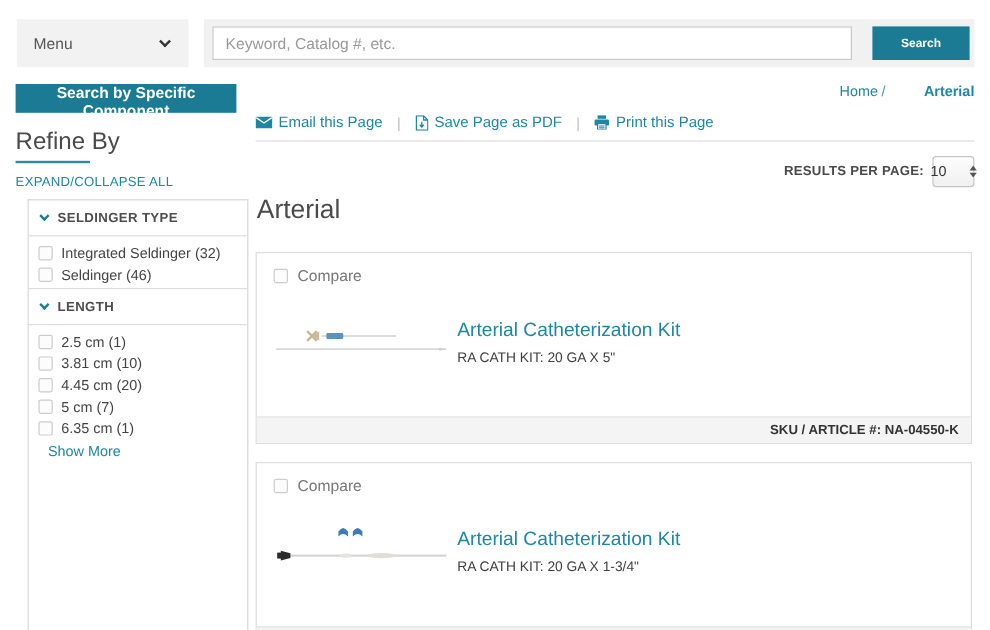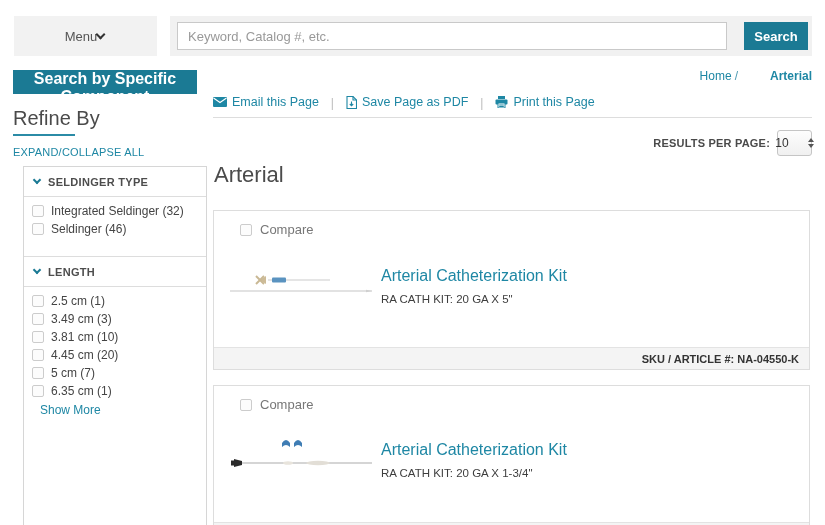--- a/index.html
+++ b/index.html
@@ -2,55 +2,55 @@
 <html><head>
 <meta charset="utf-8">
 <style>
   * { margin:0; padding:0; box-sizing:border-box; }
   html,body { background:#fff; }
   body { font-family:"Liberation Sans", sans-serif; }
   #app { position:relative; width:825px; height:525px; background:#fff; overflow:hidden; }
 
   
   .menu-box { position:absolute; left:14px; top:16px; width:143px; height:40px;
-    background:#f2f2f2; display:flex; align-items:center; justify-content:center;
+    background:#f2f2f2; display:flex; align-items:center; justify-content:space-between;
     padding:0 16px 0 14px; cursor:pointer; }
   .menu-label { font-size:13px; color:#555; }
   .chev { display:inline-block; width:7px; height:7px; border-right:2px solid #333;
     border-bottom:2px solid #333; transform:rotate(45deg); margin-top:-4px; }
   .search-wrap { position:absolute; left:170px; top:16px; width:642px; height:40px;
     background:#f1f1f1; display:flex; align-items:center; padding:0 4px 0 7px; gap:17px; }
   .search-input { flex:1; height:28px; border:1px solid #c9c9c9; background:#fff;
     padding:0 10px; font-size:13px; color:#444; font-family:"Liberation Sans", sans-serif; }
   .search-input::placeholder { color:#999; }
-  .search-btn { width:64px; height:28px; background:#1b7a94; border:none; color:#fff;
-    font-size:13px; font-weight:bold; cursor:pointer; font-family:"Liberation Sans", sans-serif; }
+  .search-btn { width:81px; height:28px; background:#1b7a94; border:none; color:#fff;
+    font-size:10px; font-weight:bold; cursor:pointer; font-family:"Liberation Sans", sans-serif; }
 
   
   .breadcrumb { position:absolute; top:69px; right:13px; font-size:12px; color:#1e87a4; }
   .breadcrumb a { color:#1e87a4; text-decoration:none; cursor:pointer;padding-left:29px; }
   .breadcrumb .sep { color:#4d9ab1; margin:0 3px; }
   .breadcrumb .current { font-weight:bold; }
 
   
   .component-btn { position:absolute; left:13px; top:70px; width:184px; height:24px;
-    background:#1b7a94; border:none; color:#fff; font-size:16px; font-weight:bold;
+    background:#1b7a94; border:none; color:#fff; font-size:13px; font-weight:bold;
     cursor:pointer; font-family:"Liberation Sans", sans-serif; }
   .refine-title { position:absolute; left:13px; top:107px; font-size:20px; color:#4a4a4a; }
   .refine-underline { position:absolute; left:13px; top:134px; width:62px; height:2px; background:#2b8ba6; }
   .expand-link { position:absolute; left:13px; top:146px; font-size:11px; color:#1e87a4;
     text-decoration:none; cursor:pointer; letter-spacing:.2px; }
   .filter-box { position:absolute; left:23px; top:166px; width:184px; height:360px;
     border:1px solid #d6d6d6; border-bottom:none; background:#fff; }
   .f-head { display:flex; align-items:center; gap:8px; padding:8px 10px; height:30px;
     border-bottom:1px solid #ddd; cursor:pointer; }
   .f-head span.t { font-size:11px; font-weight:bold; color:#4d4d4d; letter-spacing:.3px; }
   .chev-teal { display:inline-block; width:6px; height:6px; border-right:2px solid #1b7a94;
     border-bottom:2px solid #1b7a94; transform:rotate(45deg); margin-top:-3px; }
-  .f-opts { padding:5px 10px 18px 8px; border-bottom:1px solid #ddd; }
+  .f-opts { padding:5px 10px 2px 8px; border-bottom:1px solid #ddd; }
   .f-opt { display:flex; align-items:center; gap:7px; height:18px; cursor:pointer; }
   .cb { width:12px; height:12px; border:1px solid #ccc; border-radius:2px; background:#fcfcfc; flex:0 0 auto; }
   .f-opt .lbl { font-size:12px; color:#444; }
   .show-more { display:block; margin:3px 0 0 8px; font-size:12px; color:#1e87a4;
     text-decoration:none; cursor:pointer; }
 
   
   .actions-bar { position:absolute; left:213px; top:95px; width:599px; height:23px;
     border-bottom:1px solid #ddd; display:flex; align-items:flex-start; gap:12px; }
   .action-link { display:flex; align-items:center; gap:5px; font-size:12.5px; color:#1e87a4;
@@ -62,21 +62,21 @@
     background:linear-gradient(#fdfdfd,#f0f0f0); display:flex; align-items:center;
     justify-content:center; gap:19px; font-size:12px; color:#333; cursor:pointer; }
   .stepper { display:flex; flex-direction:column; gap:2px; }
   .tri-up { width:0; height:0; border-left:3px solid transparent; border-right:3px solid transparent; border-bottom:4px solid #555; }
   .tri-dn { width:0; height:0; border-left:3px solid transparent; border-right:3px solid transparent; border-top:4px solid #555; }
   .page-title { position:absolute; left:214px; top:162px; font-size:22px; color:#4b4b4b; font-weight:400; }
 
   .card { position:absolute; left:213px; width:597px; height:160px; border:1px solid #ddd; background:#fff; }
   .card1 { top:210px; }
   .card2 { top:385px; height:163px; }
-  .compare-row { position:absolute; left:14px; top:11px; display:flex; align-items:center; gap:8px; cursor:pointer;margin-left:12px; }
+  .compare-row { position:absolute; left:14px; top:11px; display:flex; align-items:center; gap:8px; cursor:pointer; }
   .compare-row .lbl { font-size:13px; color:#777; }
   .prod-img { position:absolute; left:12px; top:40px; }
   .prod-title { position:absolute; left:167px; top:56px; font-size:16px; color:#1e87a4;
     text-decoration:none; cursor:pointer; }
   .card2 .prod-title { top:55px; }
   .prod-sub { position:absolute; left:167px; top:82px; font-size:11.5px; color:#3e3e3e; }
   .card2 .prod-sub { top:81px; }
   .sku-bar { position:absolute; left:0; bottom:0; width:100%; height:22px; background:#f4f4f4;
     border-top:1px solid #e3e3e3; display:flex; align-items:center; justify-content:flex-end;
     padding-right:10px; }
@@ -130,24 +130,20 @@
       <span class="chev-teal"></span>
       <span class="t">LENGTH</span>
     </div>
     <div class="f-opts" style="border-bottom:none">
       <div class="f-opt">
         <span class="cb"></span>
         <span class="lbl">2.5 cm (1)</span>
       </div>
       <div class="f-opt">
         <span class="cb"></span>
-        <span class="lbl">3.49 cm (3)</span>
-      </div>
-      <div class="f-opt">
-        <span class="cb"></span>
         <span class="lbl">3.81 cm (10)</span>
       </div>
       <div class="f-opt">
         <span class="cb"></span>
         <span class="lbl">4.45 cm (20)</span>
       </div>
       <div class="f-opt">
         <span class="cb"></span>
         <span class="lbl">5 cm (7)</span>
       </div>

